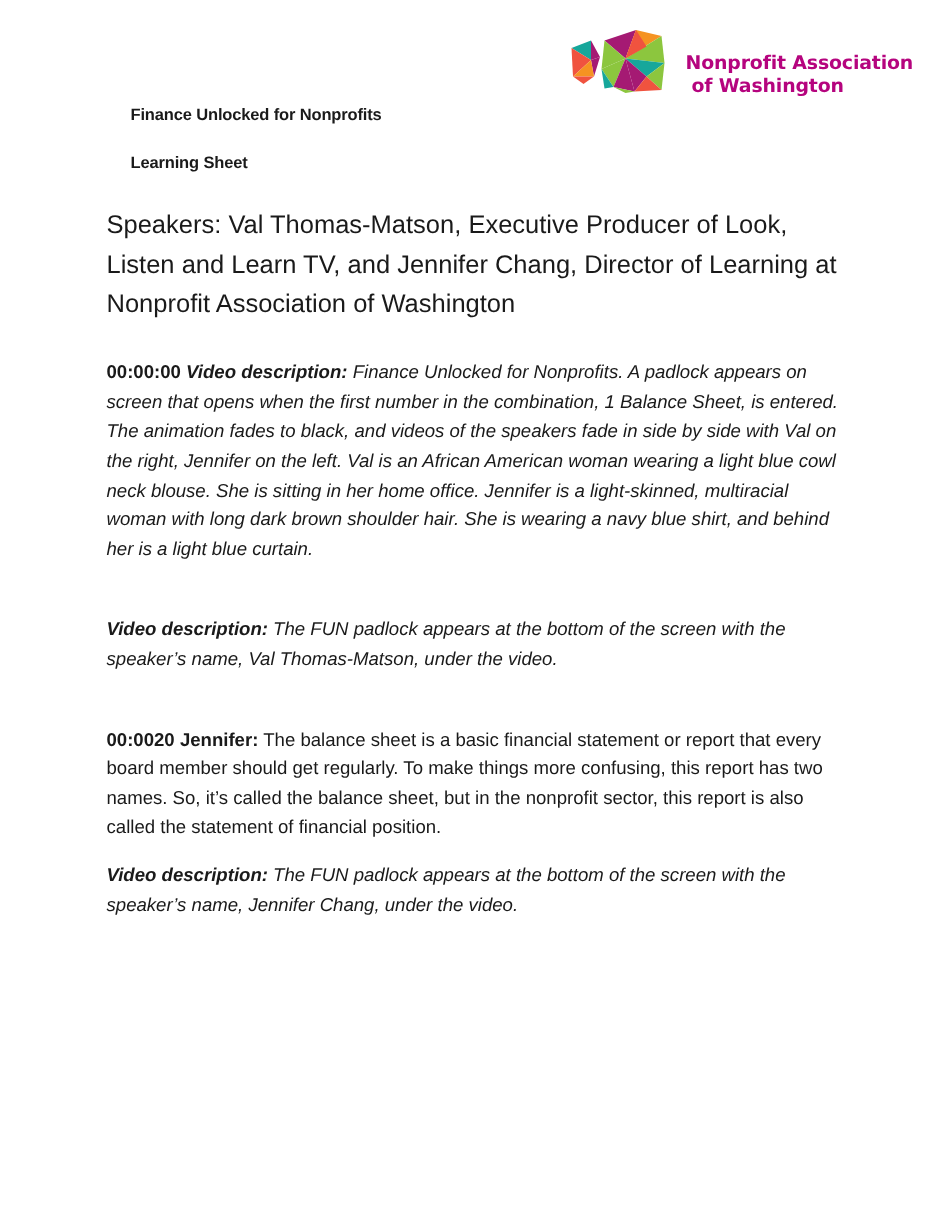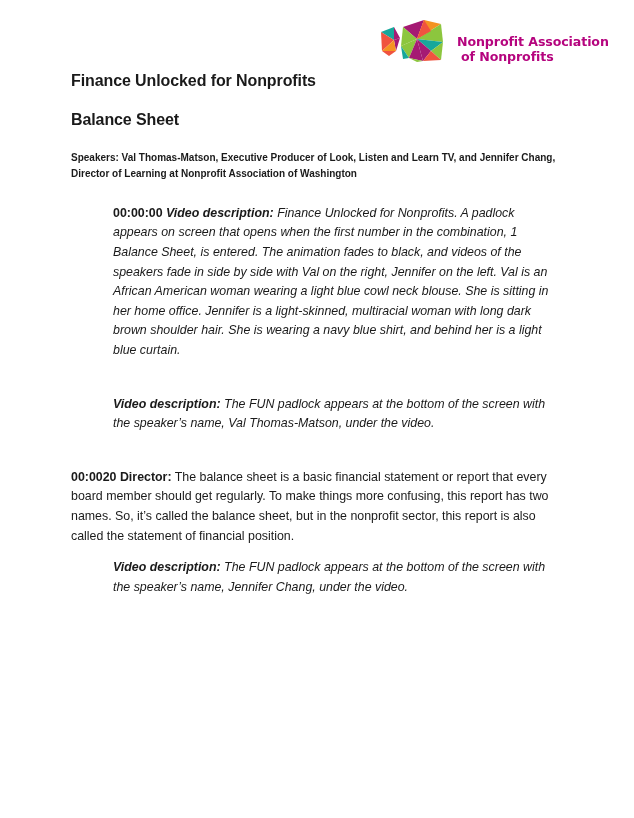--- a/index.html
+++ b/index.html
@@ -56,45 +56,44 @@
   
   .content {
     position: absolute;
     left: 71px;
     top: 70px;
     width: 490px;
   }
 
   h1.doc-title,
   h2.doc-subtitle {
-    font-size: 16px;
+    font-size: 11px;
     font-weight: 700;
     line-height: 1.35;
-    margin: 0 0 0 0;
+    margin: 0 0 0 16px;
     letter-spacing: -0.1px;
   }
   h1.doc-title { margin-bottom: 17px; }
   h2.doc-subtitle { margin-bottom: 20px; }
 
   .speakers {
-    font-size: 10px;
-    font-weight: 700;
+    font-size: 17px;
+    font-weight: 400;
     line-height: 1.58;
     margin: 0 0 22px 0;
   }
 
   .para {
     font-size: 12.4px;
     line-height: 1.58;
     margin: 0 0 12px 0;
     text-align: left;
   }
   .para.desc-para {
     font-style: italic;
-    margin-left: 42px;
   }
   .para .tc {
     font-weight: 700;
     font-style: normal;
   }
   .para .spk {
     font-weight: 700;
     font-style: normal;
   }
   .para .vd-label {
@@ -140,48 +139,48 @@
         <polygon points="38,21 52,33 44,43" fill="#a51a73"></polygon>
         <polygon points="30,40 38,21 44,43" fill="#a51a73"></polygon>
         <polygon points="22,28 30,40 24,41" fill="#16a79b"></polygon>
         <polygon points="52,33 64,24 62,42" fill="#8cc63e"></polygon>
         <polygon points="44,43 52,33 62,42" fill="#f0533f"></polygon>
         <polygon points="30,40 44,43 38,44" fill="#8cc63e"></polygon>
       </g>
     </svg>
     <div class="logo-wordmark" style="color: rgb(181, 4, 126);">
       <span class="logo-line">Nonprofit Association</span>
-      <span class="logo-line logo-line-2">of Nonprofits</span>
+      <span class="logo-line logo-line-2">of Washington</span>
     </div>
   </div>
 
   <div class="content">
 
     <h1 class="doc-title">Finance Unlocked for Nonprofits</h1>
-    <h2 class="doc-subtitle">Balance Sheet</h2>
+    <h2 class="doc-subtitle">Learning Sheet</h2>
 
     <p class="speakers">Speakers: Val Thomas-Matson, Executive Producer of Look, Listen and Learn TV, and Jennifer Chang, Director of Learning at Nonprofit Association of Washington</p>
 
     <div>
 
       <p class="para desc-para">
         <span class="tc">00:00:00 </span><span class="vd-label">Video description:</span><span class="body-text"> Finance Unlocked for Nonprofits. A padlock appears on screen that opens when the first number in the combination, 1 Balance Sheet, is entered. The animation fades to black, and videos of the speakers fade in side by side with Val on the right, Jennifer on the left. Val is an African American woman wearing a light blue cowl neck blouse. She is sitting in her home office. Jennifer is a light-skinned, multiracial woman with long dark brown shoulder hair. She is wearing a navy blue shirt, and behind her is a light blue curtain.</span>
       </p>
 
       <div class="block-gap"></div>
 
 
       <p class="para desc-para">
         <span class="tc"></span><span class="vd-label">Video description:</span><span class="body-text"> The FUN padlock appears at the bottom of the screen with the speaker’s name, Val Thomas-Matson, under the video.</span>
       </p>
 
       <div class="block-gap"></div>
 
       <p class="para">
-        <span class="tc">00:0020 </span><span class="spk">Director:</span><span class="body-text"> The balance sheet is a basic financial statement or report that every board member should get regularly. To make things more confusing, this report has two names. So, it’s called the balance sheet, but in the nonprofit sector, this report is also called the statement of financial position.</span>
+        <span class="tc">00:0020 </span><span class="spk">Jennifer:</span><span class="body-text"> The balance sheet is a basic financial statement or report that every board member should get regularly. To make things more confusing, this report has two names. So, it’s called the balance sheet, but in the nonprofit sector, this report is also called the statement of financial position.</span>
       </p>
 
       <p class="para desc-para">
         <span class="tc"></span><span class="vd-label">Video description:</span><span class="body-text"> The FUN padlock appears at the bottom of the screen with the speaker’s name, Jennifer Chang, under the video.</span>
       </p>
 
       <div class="block-gap"></div>
 
 
     </div>

